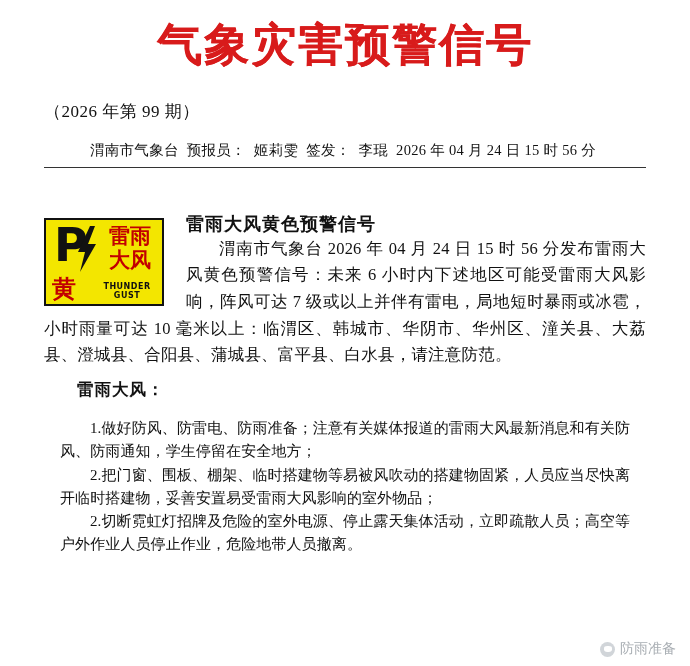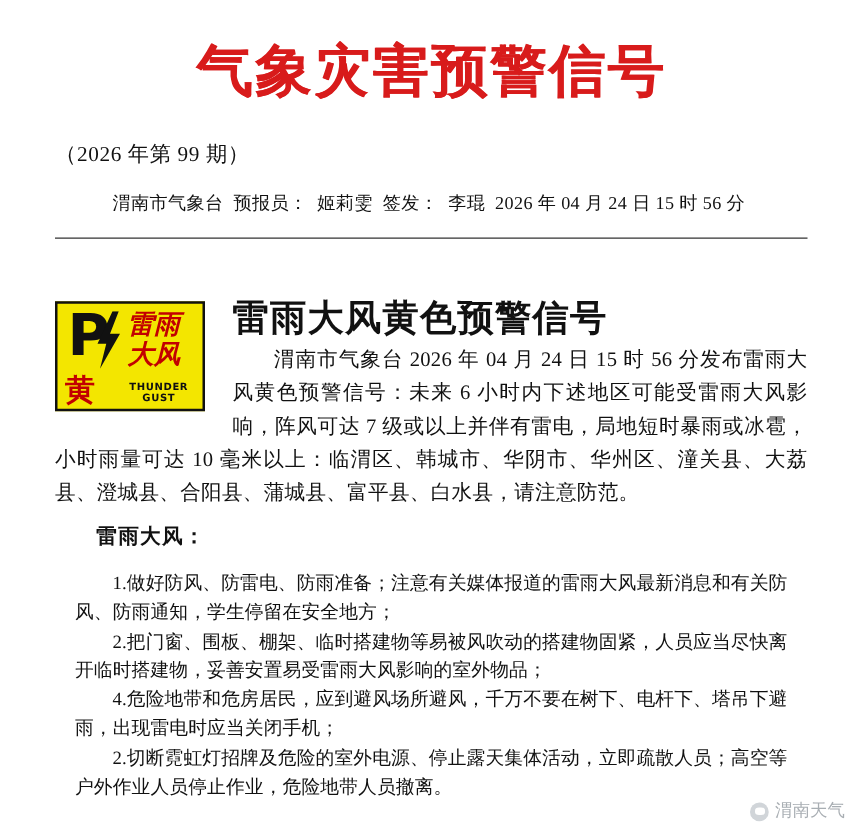--- a/index.html
+++ b/index.html
@@ -24,34 +24,34 @@
     padding: 0 44px;
   }
   .doc-title {
     text-align: center;
     color: #d81b1b;
     font-family: "DejaVu Serif", "Liberation Serif", serif;
     font-weight: bold;
     font-size: 45px;
     letter-spacing: 2px;
     line-height: 1.1;
-    padding-top: 32px;
+    padding-top: 20px;
     text-shadow: 0.5px 0 0 #d81b1b;
   }
   .issue-line {
     text-align: left;
     font-size: 17px;
     margin-top: 30px;
     letter-spacing: 0.5px;
   }
   .meta-line {
     text-align: center;
     font-size: 14.5px;
     margin-top: 18px;
-    padding-bottom: 18px;
+    padding-bottom: 7px;
     border-bottom: 1.5px solid #333;
     letter-spacing: 0.3px;
   }
   .meta-line span { margin-right: 4px; }
   .body-area {
     margin-top: 12px;
     position: relative;
   }
   .sig-block {
     float: left;
@@ -87,22 +87,22 @@
   }
   .warn-icon .cn-right {
     position: absolute;
     right: 4px;
     top: 4px;
     width: 56px;
     color: #c20000;
     font-weight: bold;
     font-size: 21px;
     line-height: 24px;
-    font-family: "DejaVu Serif", "Liberation Serif", serif;
-    font-style: italic;
+    text-align: center;
+    font-family: "DejaVu Serif", "Liberation Serif", serif;
   }
   .warn-icon .cn-yellow {
     position: absolute;
     left: 6px;
     bottom: 2px;
     font-size: 24px;
     font-weight: bold;
     color: #c20000;
     font-family: "DejaVu Serif", "Liberation Serif", serif;
     line-height: 26px;
@@ -113,21 +113,21 @@
     bottom: 4px;
     font-size: 8px;
     letter-spacing: 0.5px;
     color: #111;
     font-family: "DejaVu Sans", sans-serif;
     font-weight: bold;
     width: 62px;
     text-align: center;
   }
   .sig-heading {
-    font-size: 29px;
+    font-size: 18px;
     font-weight: bold;
     letter-spacing: 1px;
     margin: 44px 0 0 0;
     padding-left: 8px;
     font-family: "DejaVu Serif", "Liberation Serif", serif;
   }
   p.para {
     font-size: 16.5px;
     line-height: 1.62;
     margin: 0;
@@ -220,23 +220,22 @@
 
     <div class="sig-heading">雷雨大风黄色预警信号</div>
 
     <p class="para indent main-para">渭南市气象台 2026 年 04 月 24 日 15 时 56 分发布雷雨大风黄色预警信号：未来 6 小时内下述地区可能受雷雨大风影响，阵风可达 7 级或以上并伴有雷电，局地短时暴雨或冰雹，小时雨量可达 10 毫米以上：临渭区、韩城市、华阴市、华州区、潼关县、大荔县、澄城县、合阳县、蒲城县、富平县、白水县，请注意防范。</p>
 
     <div class="guide-title">雷雨大风：</div>
 
     <ol class="guide">
       <li>1.做好防风、防雷电、防雨准备；注意有关媒体报道的雷雨大风最新消息和有关防风、防雨通知，学生停留在安全地方；</li>
       <li>2.把门窗、围板、棚架、临时搭建物等易被风吹动的搭建物固紧，人员应当尽快离开临时搭建物，妥善安置易受雷雨大风影响的室外物品；</li>
-      <li>4.危险地带和危房居民，应到避风场所避风，千万不要在树下、电杆下、塔吊下避雨，出现雷电时应当关闭手机；</li>
       <li>2.切断霓虹灯招牌及危险的室外电源、停止露天集体活动，立即疏散人员；高空等户外作业人员停止作业，危险地带人员撤离。</li>
     </ol>
   </div>
 
   <div class="watermark">
     <span class="wb-logo"></span>
-    <span>渭南天气</span>
+    <span>防雨准备</span>
   </div>
 
 </div>
 
 </body></html>

